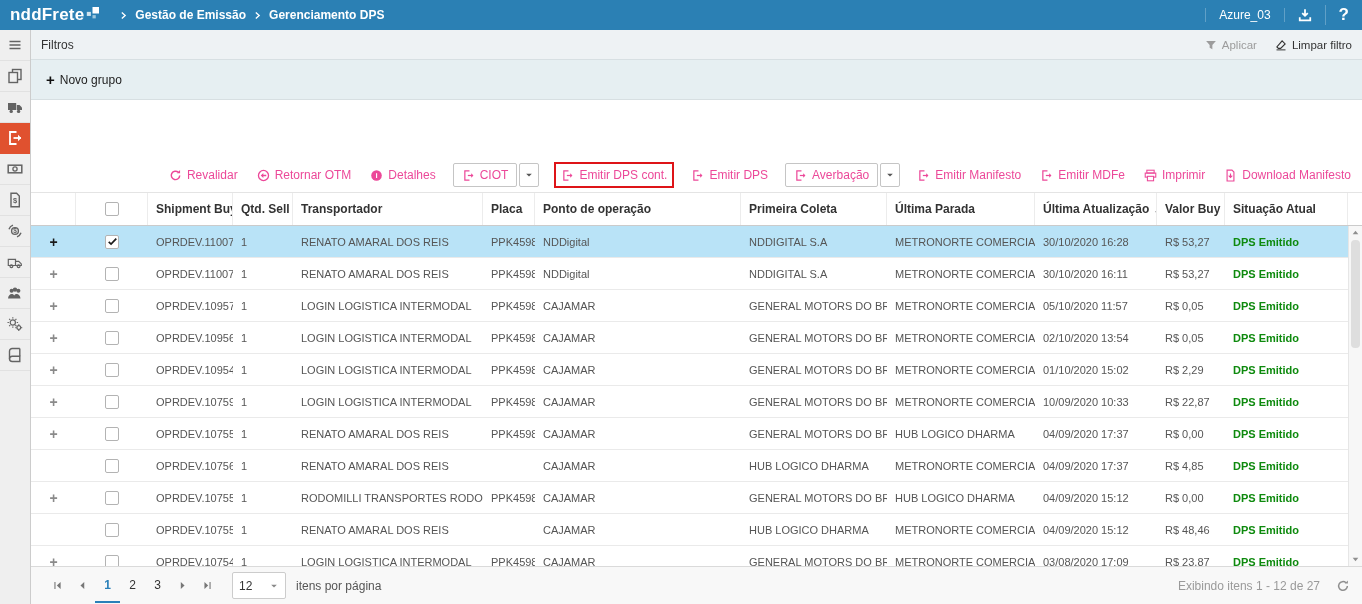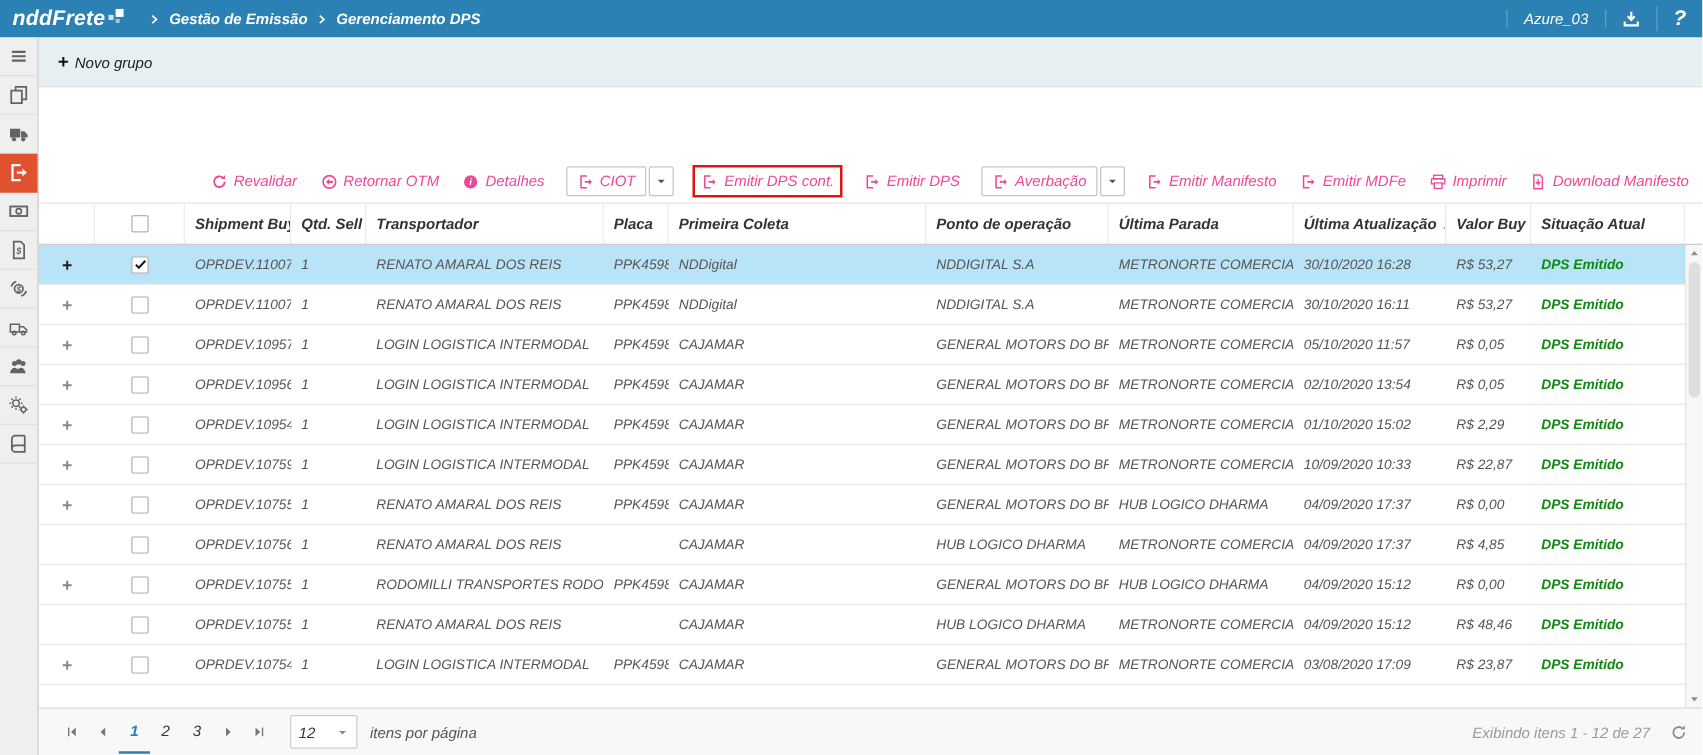--- a/index.html
+++ b/index.html
@@ -2,21 +2,21 @@
 <html lang="pt-BR" style="--c-topbar: #2b80b4; --c-active: #e0512f; --c-selrow: #b9e3f7; --c-green: #0e8a0e; --c-red: #de1418; --c-blue: #2a80b9;"><head>
 <meta charset="utf-8">
 <style>
   * { box-sizing: border-box; }
   html,body { margin:0; padding:0; }
   body {
     width:1362px; height:604px; overflow:hidden;
     font-family:"Liberation Sans","DejaVu Sans",sans-serif;
     background:#fff; color:#333;
   }
-  .app { width:1362px; height:604px; display:flex; flex-direction:column;font-style:italic; }
+  .app { width:1362px; height:604px; display:flex; flex-direction:column; }
 
   
   .topbar { height:30px; background:var(--c-topbar,#2b80b4); color:#fff; display:flex; align-items:center; flex:0 0 30px; }
   .logo { display:flex; align-items:flex-start; font-weight:bold; font-size:17px; padding:0 6px 0 10px; letter-spacing:.2px; line-height:26px; }
   .logo .ic svg { width:13px; height:13px; margin:3px 0 0 2px; }
   .breadcrumb { display:flex; align-items:center; gap:7px; margin-left:14px; font-size:12px; font-weight:bold; }
   .crumb-sep svg { width:9px; height:9px; display:block; }
   .topbar-right { margin-left:auto; display:flex; align-items:center; height:100%; }
   .tb-cell { display:flex; align-items:center; gap:6px; padding:0 13px; border-left:1px solid rgba(255,255,255,.25); font-size:12px; }
   .tb-cell .ic svg { width:14px; height:14px; display:block; }
@@ -242,20 +242,42 @@
               <path d="M12.8 1.5H5.2A2.7 2.7 0 0 0 2.5 4.2v7.6" fill="none" stroke="currentColor" stroke-width="1.4"></path>
               <path d="M2.5 11.8a2.7 2.7 0 0 0 2.7 2.7h7.6V9.2H5.2a2.7 2.7 0 0 0-2.7 2.6z" fill="none" stroke="currentColor" stroke-width="1.4"></path>
               <path d="M12.8 1.5v7.7" stroke="currentColor" stroke-width="1.4"></path>
             </svg>
           </span>
         </div>
       </aside>
 
     <main class="main">
 
+      <div class="filters-bar">
+        <span>Filtros</span>
+        <div class="filters-actions">
+          <span class="f-action apply">
+            <span class="ic">
+                <svg viewBox="0 0 16 16">
+                  <path d="M1.5 2.5h13L9.8 8v5.5l-3.6-1.8V8z" fill="currentColor"></path>
+                </svg>
+              </span>
+            <span>Aplicar</span>
+          </span>
+          <span class="f-action clear">
+            <span class="ic">
+                <svg viewBox="0 0 16 16">
+                  <path d="M9.5 2.5l4 4-6 6h-3l-2-2z" fill="none" stroke="currentColor" stroke-width="1.5"></path>
+                  <path d="M2 14.5h12" stroke="currentColor" stroke-width="1.3"></path>
+                </svg>
+              </span>
+            <span>Limpar filtro</span>
+          </span>
+        </div>
+      </div>
 
       <div class="filter-group-panel">
         <span class="new-group">
           <span class="plus">+</span>
           <span>Novo grupo</span>
         </span>
       </div>
 
       <div class="content-space"></div>
 
@@ -398,24 +420,24 @@
             <div class="th">
               <span>Qtd. Sell</span>
             </div>
             <div class="th">
               <span>Transportador</span>
             </div>
             <div class="th">
               <span>Placa</span>
             </div>
             <div class="th">
+              <span>Ponto de operação</span>
+            </div>
+            <div class="th">
               <span>Primeira Coleta</span>
-            </div>
-            <div class="th">
-              <span>Ponto de operação</span>
             </div>
             <div class="th">
               <span>Última Parada</span>
             </div>
             <div class="th">
               <span>Última Atualização</span>
               <span class="sort-arrow">↓</span>
             </div>
             <div class="th">
               <span>Valor Buy</span>

